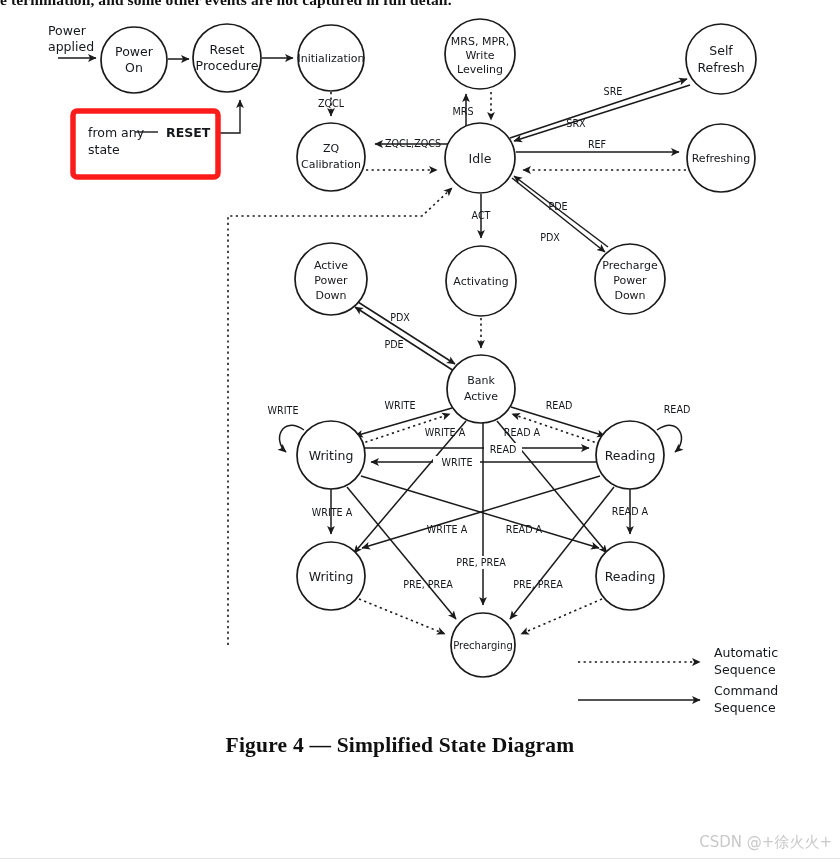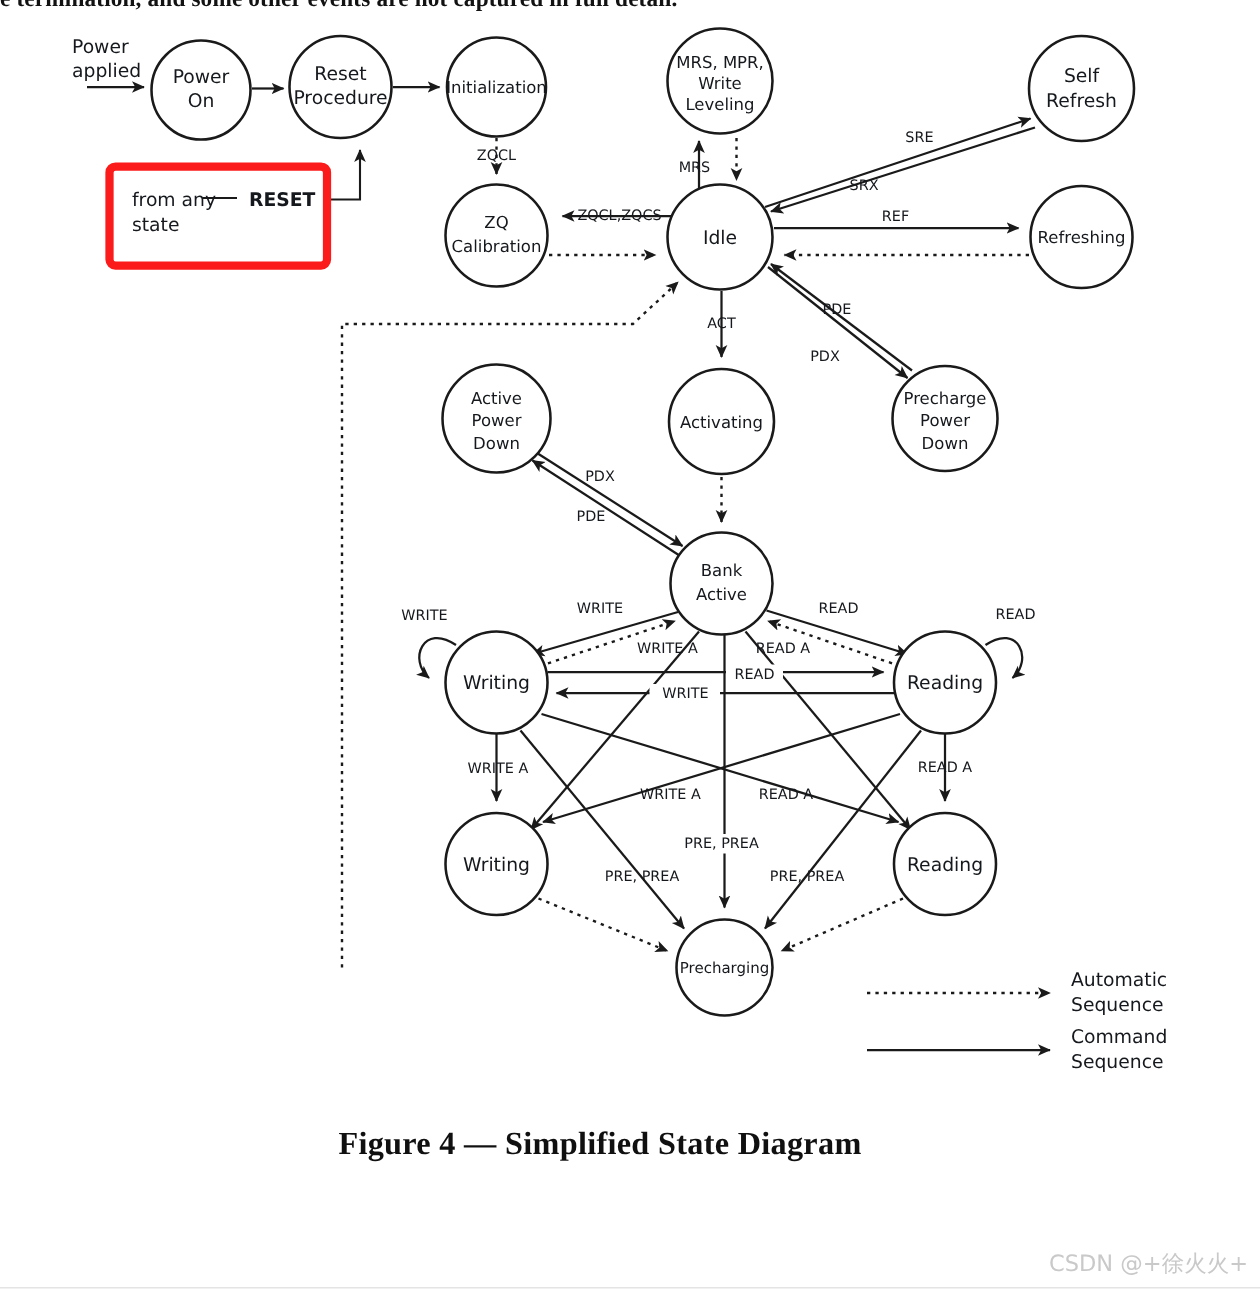--- a/index.html
+++ b/index.html
@@ -107,21 +107,20 @@
     font-weight: bold;
     color: #101010;
     white-space: nowrap;
   }
   #figure-caption {
     left: 0; top: 733px;
     width: 800px;
     text-align: center;
     font-size: 21.5px;
     letter-spacing: 0.2px;
-    margin-top: 17px;
   }
   #table-caption {
     left: 0; top: 818px;
     width: 800px;
     text-align: center;
     font-size: 21.5px;
     letter-spacing: 0.2px;
   }
   #watermark {
     position: absolute;

